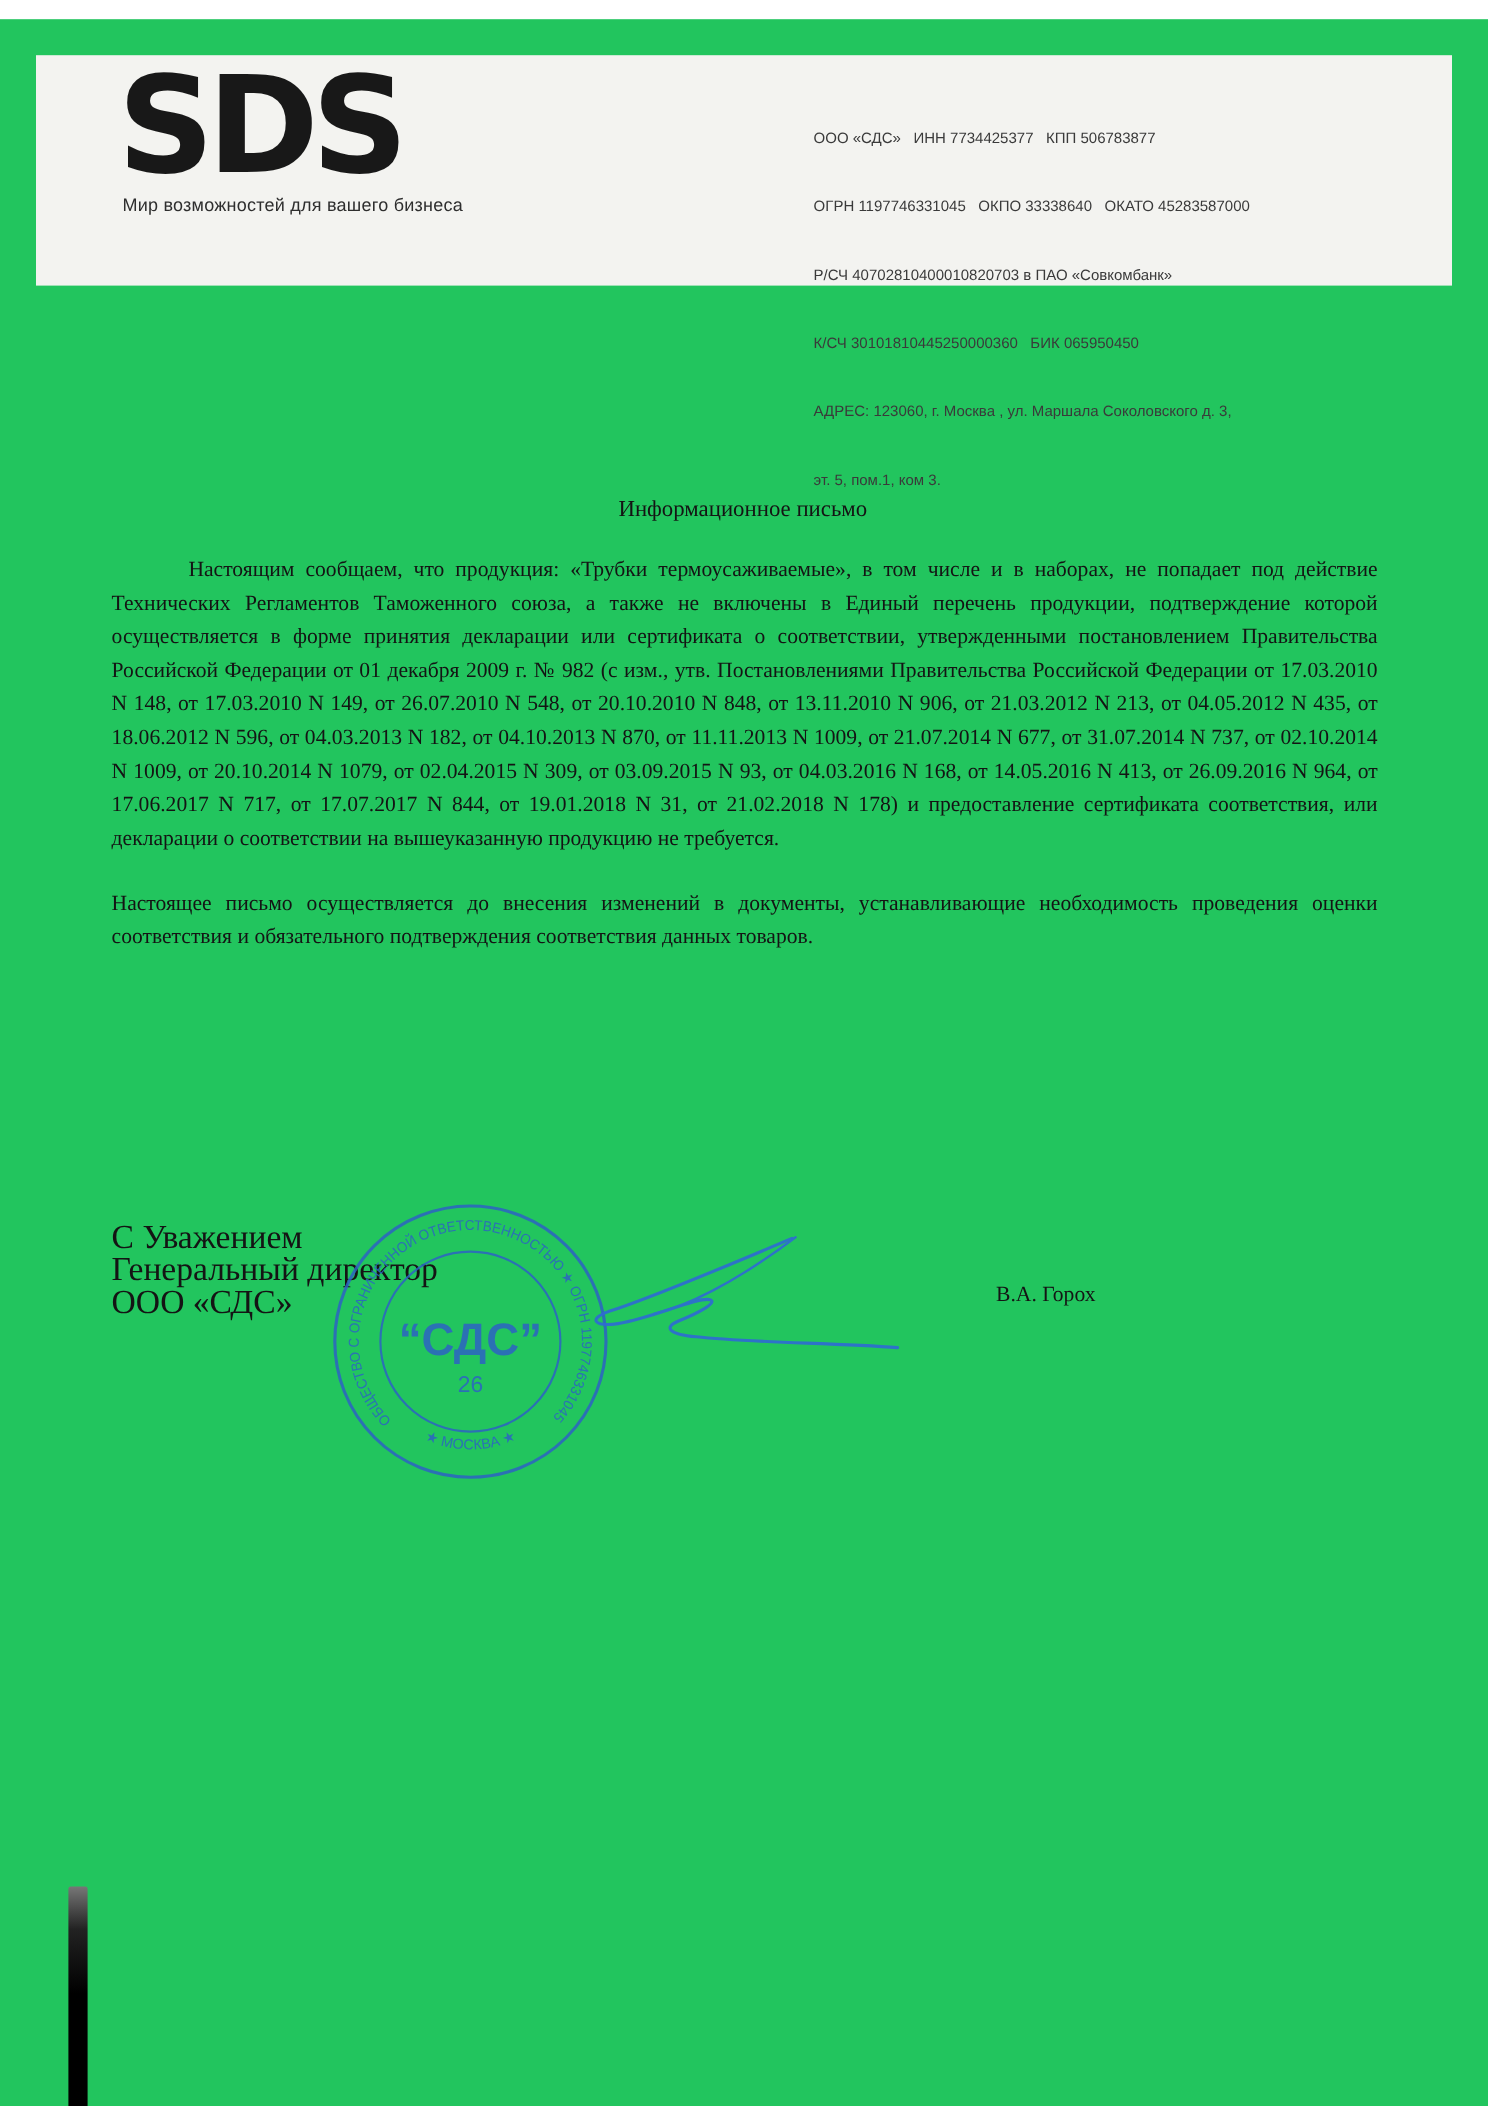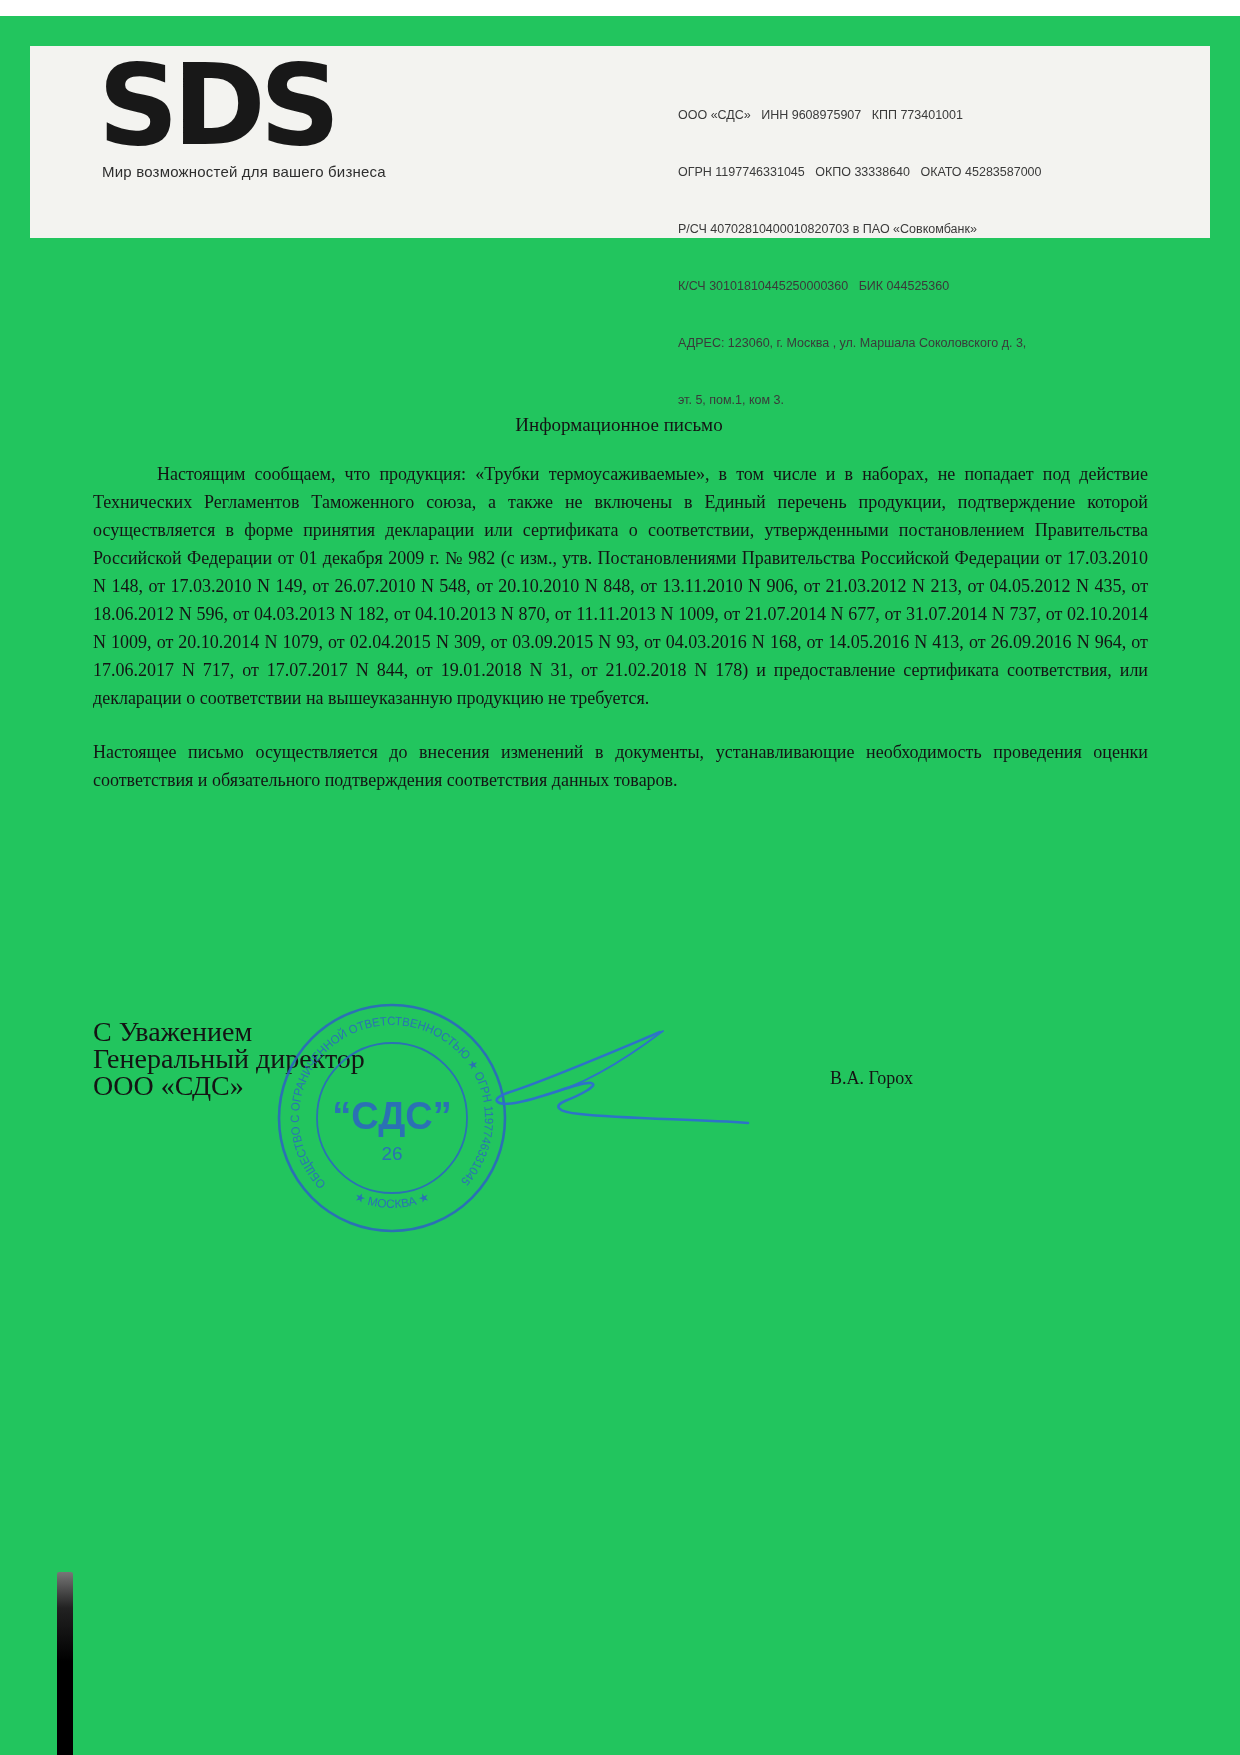--- a/index.html
+++ b/index.html
@@ -86,24 +86,24 @@
 <body>
 
 <div class="page">
 
   <div class="letterhead">
     <div class="logo">
       <div class="logo-text">SDS</div>
       <div class="tagline">Мир возможностей для вашего бизнеса</div>
     </div>
     <div class="company-info">
-      <div>ООО «СДС»   ИНН 9608975907   КПП 773401001</div>
+      <div>ООО «СДС»   ИНН 7734425377   КПП 506783877</div>
       <div>ОГРН 1197746331045   ОКПО 33338640   ОКАТО 45283587000</div>
       <div>Р/СЧ 40702810400010820703 в ПАО «Совкомбанк»</div>
-      <div>К/СЧ 30101810445250000360   БИК 044525360</div>
+      <div>К/СЧ 30101810445250000360   БИК 065950450</div>
       <div>АДРЕС: 123060, г. Москва , ул. Маршала Соколовского д. 3,</div>
       <div>эт. 5, пом.1, ком 3.</div>
     </div>
   </div>
 
 
   <div class="title">Информационное письмо</div>
 
   <div class="body">
     <p class="p1">Настоящим сообщаем, что продукция: «Трубки термоусаживаемые», в том числе и в наборах, не попадает под действие Технических Регламентов Таможенного союза, а также не включены в Единый перечень продукции, подтверждение которой осуществляется в форме принятия декларации или сертификата о соответствии, утвержденными постановлением Правительства Российской Федерации от 01 декабря 2009 г. № 982 (с изм., утв. Постановлениями Правительства Российской Федерации от 17.03.2010 N 148, от 17.03.2010 N 149, от 26.07.2010 N 548, от 20.10.2010 N 848, от 13.11.2010 N 906, от 21.03.2012 N 213, от 04.05.2012 N 435, от 18.06.2012 N 596, от 04.03.2013 N 182, от 04.10.2013 N 870, от 11.11.2013 N 1009, от 21.07.2014 N 677, от 31.07.2014 N 737, от 02.10.2014 N 1009, от 20.10.2014 N 1079, от 02.04.2015 N 309, от 03.09.2015 N 93, от 04.03.2016 N 168, от 14.05.2016 N 413, от 26.09.2016 N 964, от 17.06.2017 N 717, от 17.07.2017 N 844, от 19.01.2018 N 31, от 21.02.2018 N 178) и предоставление сертификата соответствия, или декларации о соответствии на вышеуказанную продукцию не требуется.</p>

